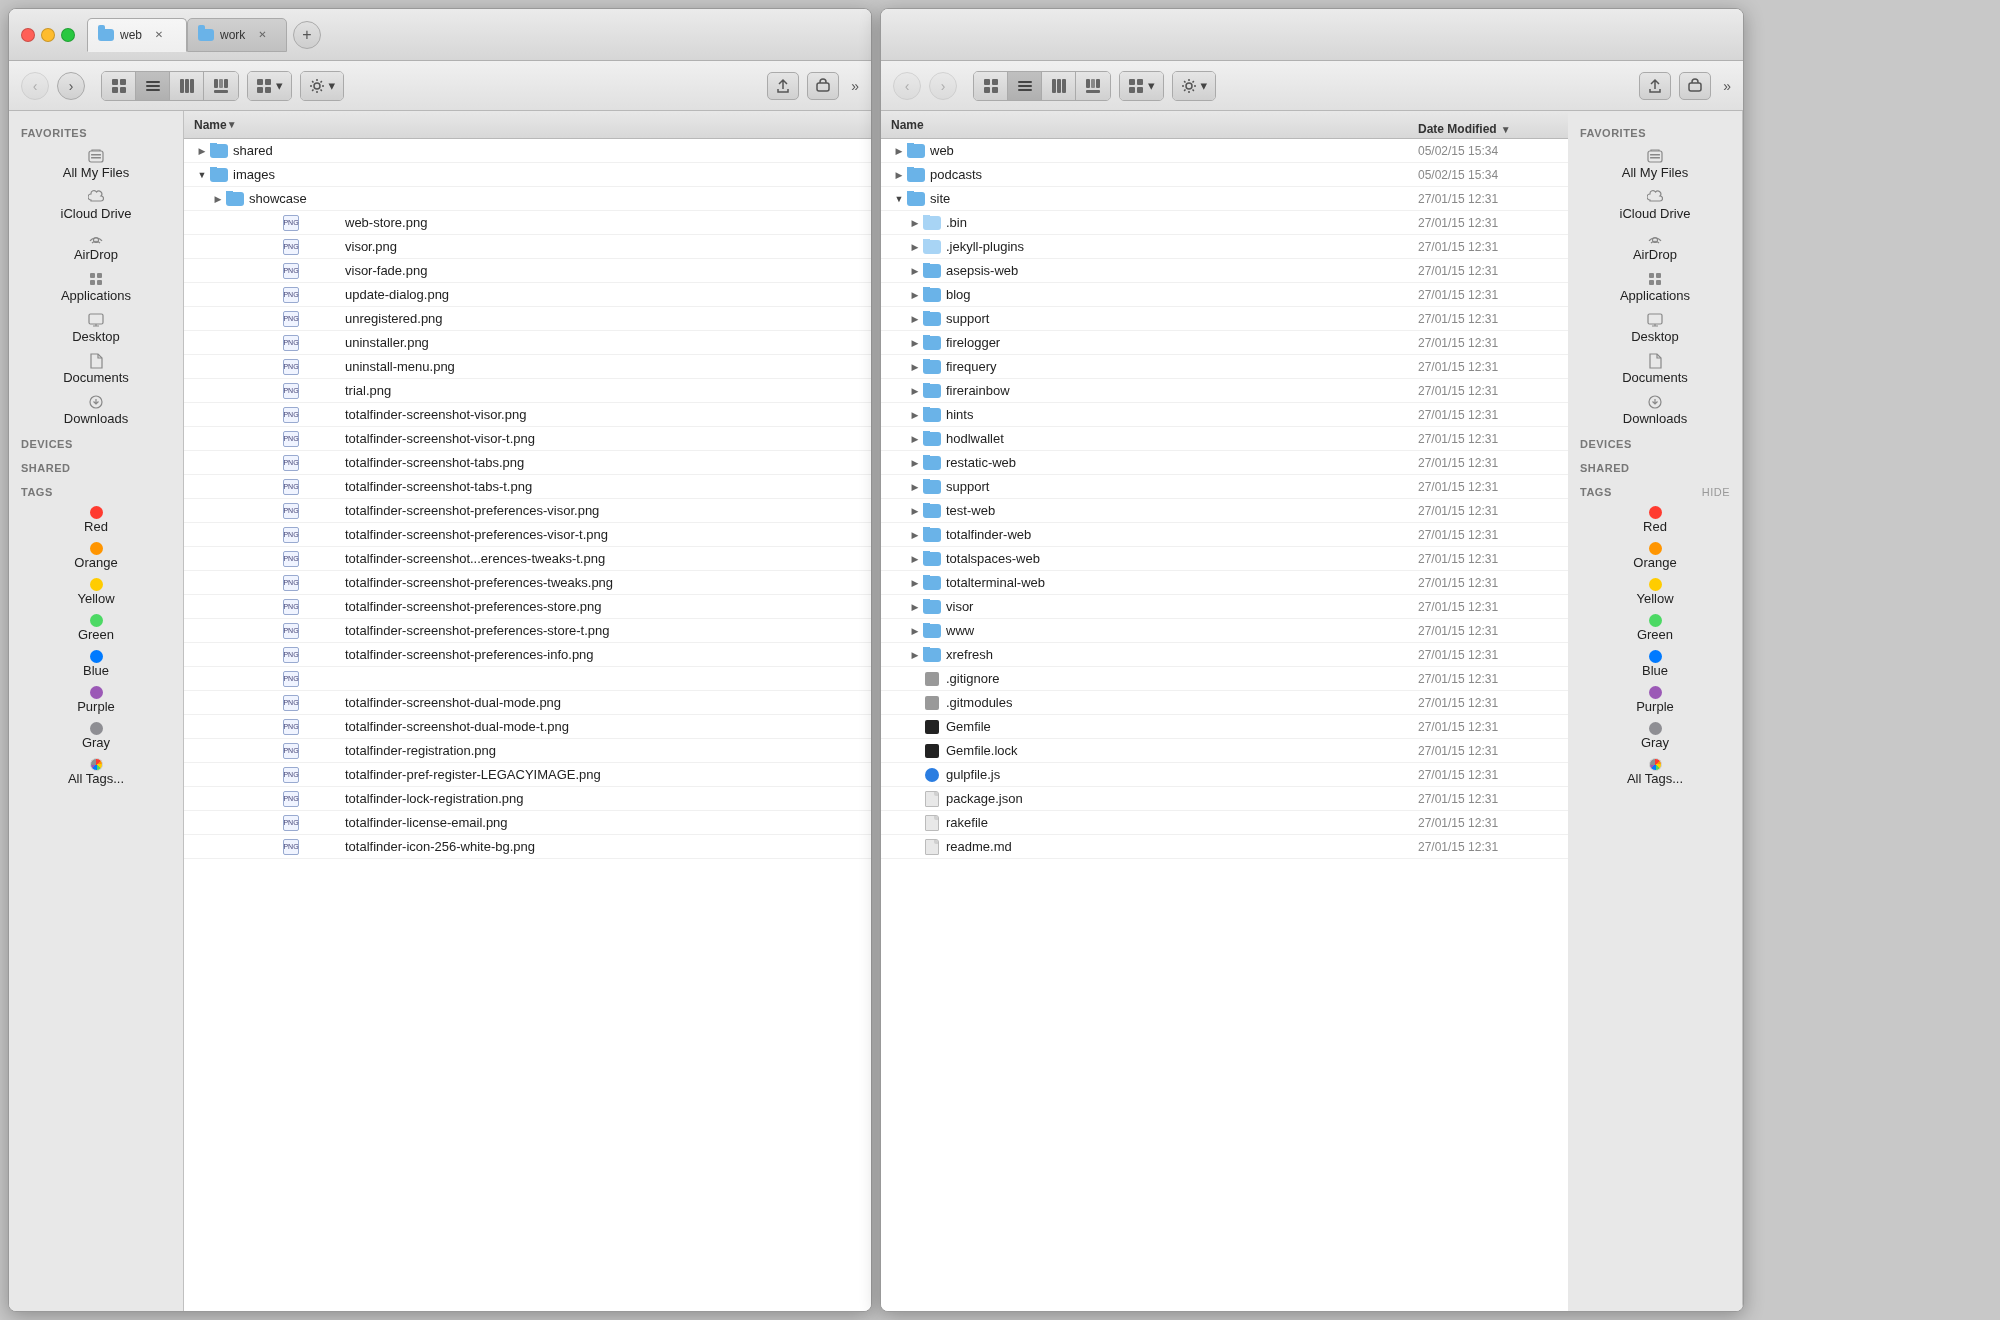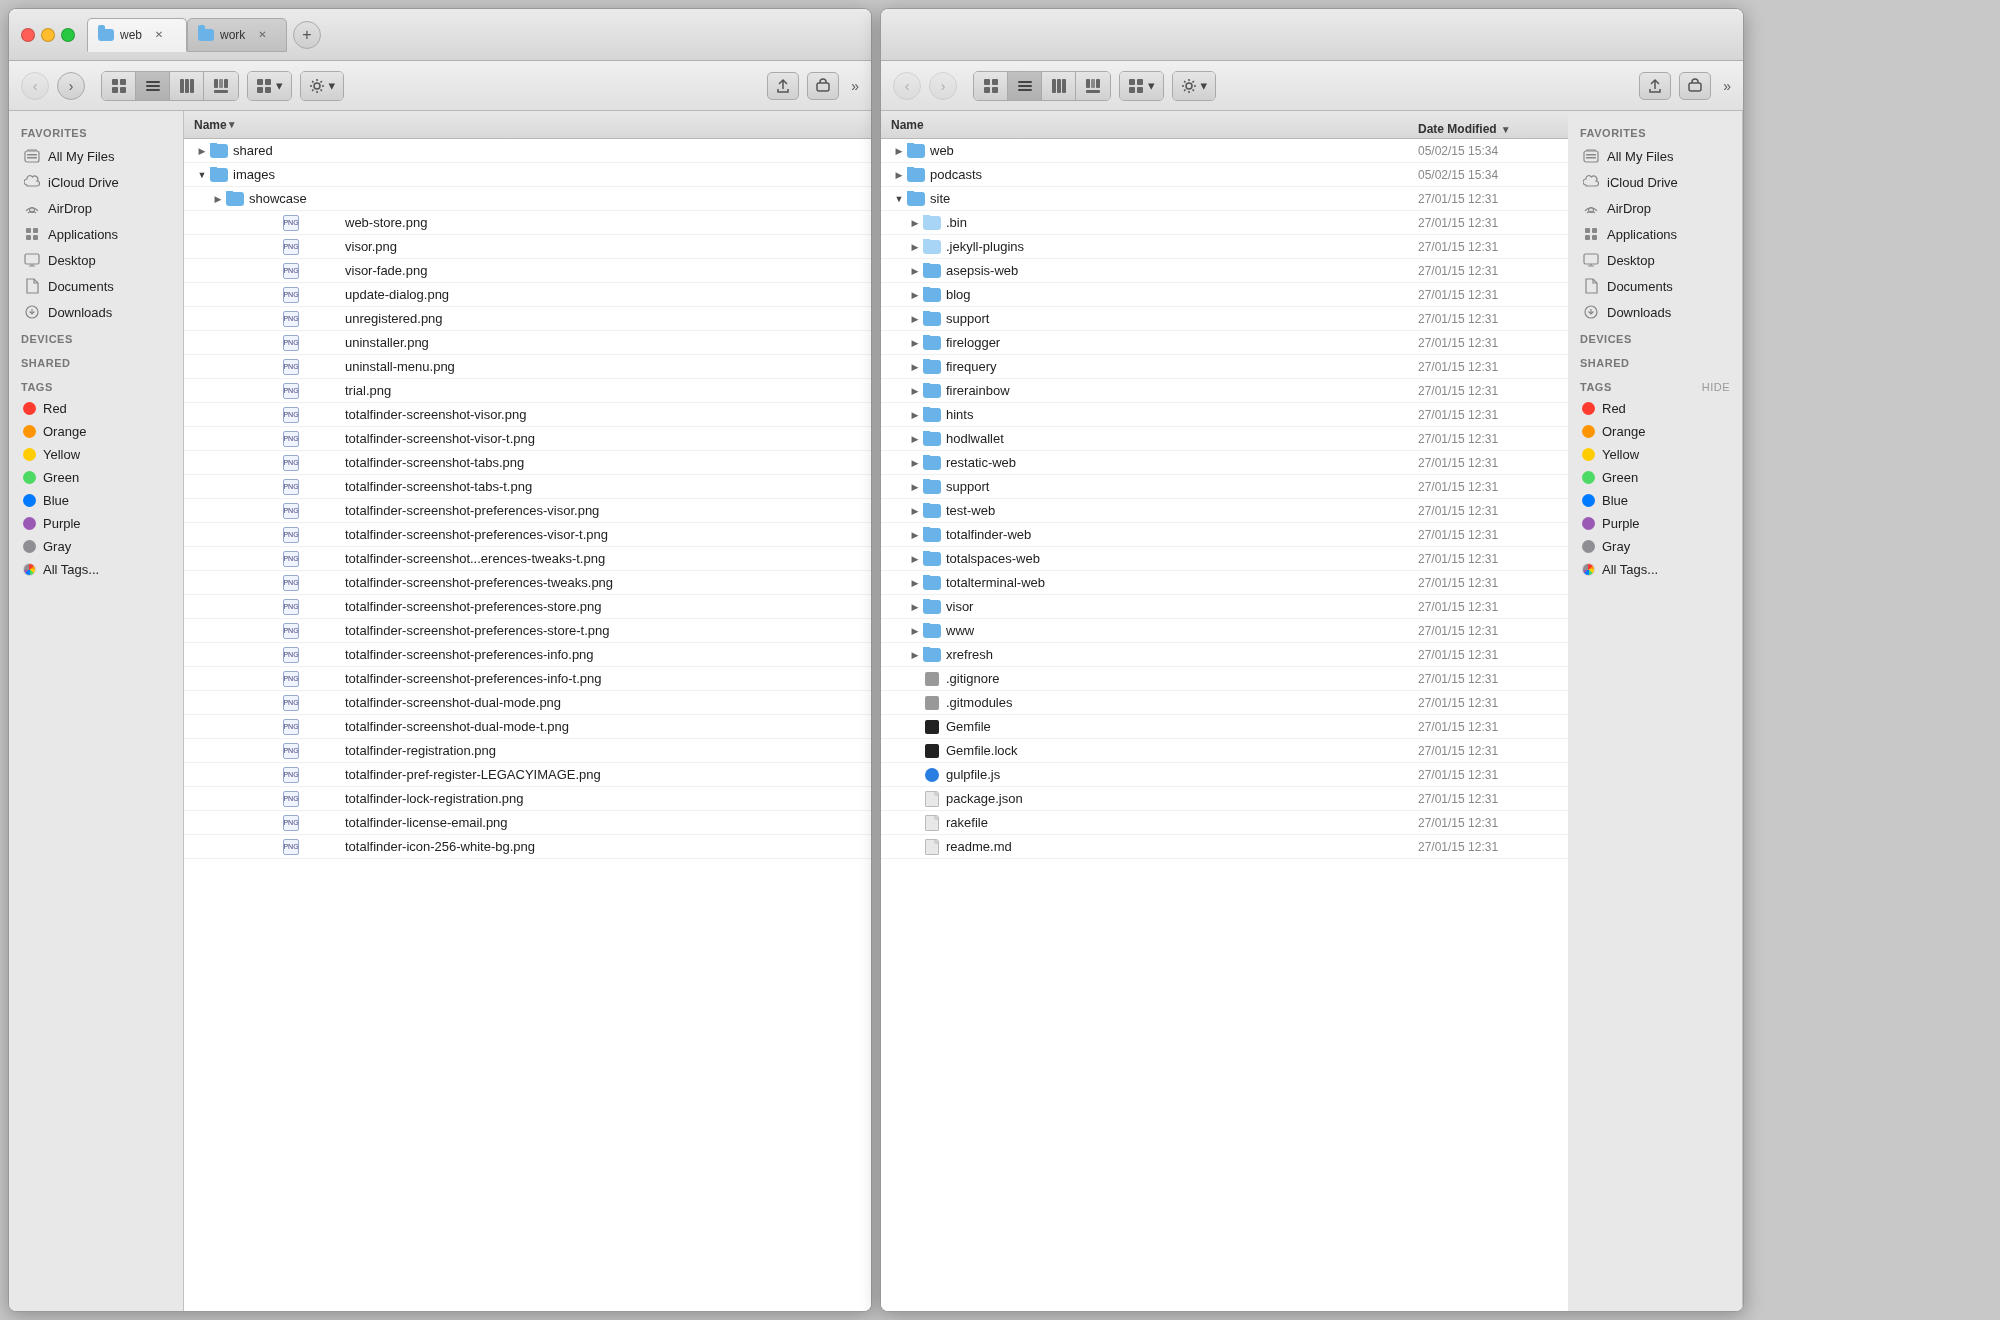--- a/index.html
+++ b/index.html
@@ -264,25 +264,25 @@
       padding: 8px 12px 4px 12px;
       text-transform: uppercase;
       letter-spacing: 0.5px;
     }
 
     .sidebar-item {
       display: flex;
       align-items: center;
       padding: 4px 10px;
       cursor: pointer;
-      gap: 7px;
       font-size: 13px;
       color: #222;
       border-radius: 4px;
       margin: 0 4px;
+      flex-direction: column;
     }
 
     .sidebar-icon {
       width: 18px;
       height: 18px;
       display: flex;
       align-items: center;
       justify-content: center;
       flex-shrink: 0;
     }
@@ -951,21 +951,20 @@
               <span class="file-name">totalfinder-screenshot-preferences-info.png</span>
             </div>
           </div>
 
           <div class="file-row">
             <div class="file-row-indent indent-3">
               <div class="disclosure-triangle empty">▶</div>
               <div class="file-icon">
                   <div class="file-icon-png">PNG</div>
                 </div>
-              <span class="file-name">totalfinder-screenshot-preferences-info-t.png</span>
             </div>
           </div>
 
           <div class="file-row">
             <div class="file-row-indent indent-3">
               <div class="disclosure-triangle empty">▶</div>
               <div class="file-icon">
                   <div class="file-icon-png">PNG</div>
                 </div>
               <span class="file-name">totalfinder-screenshot-dual-mode.png</span>

